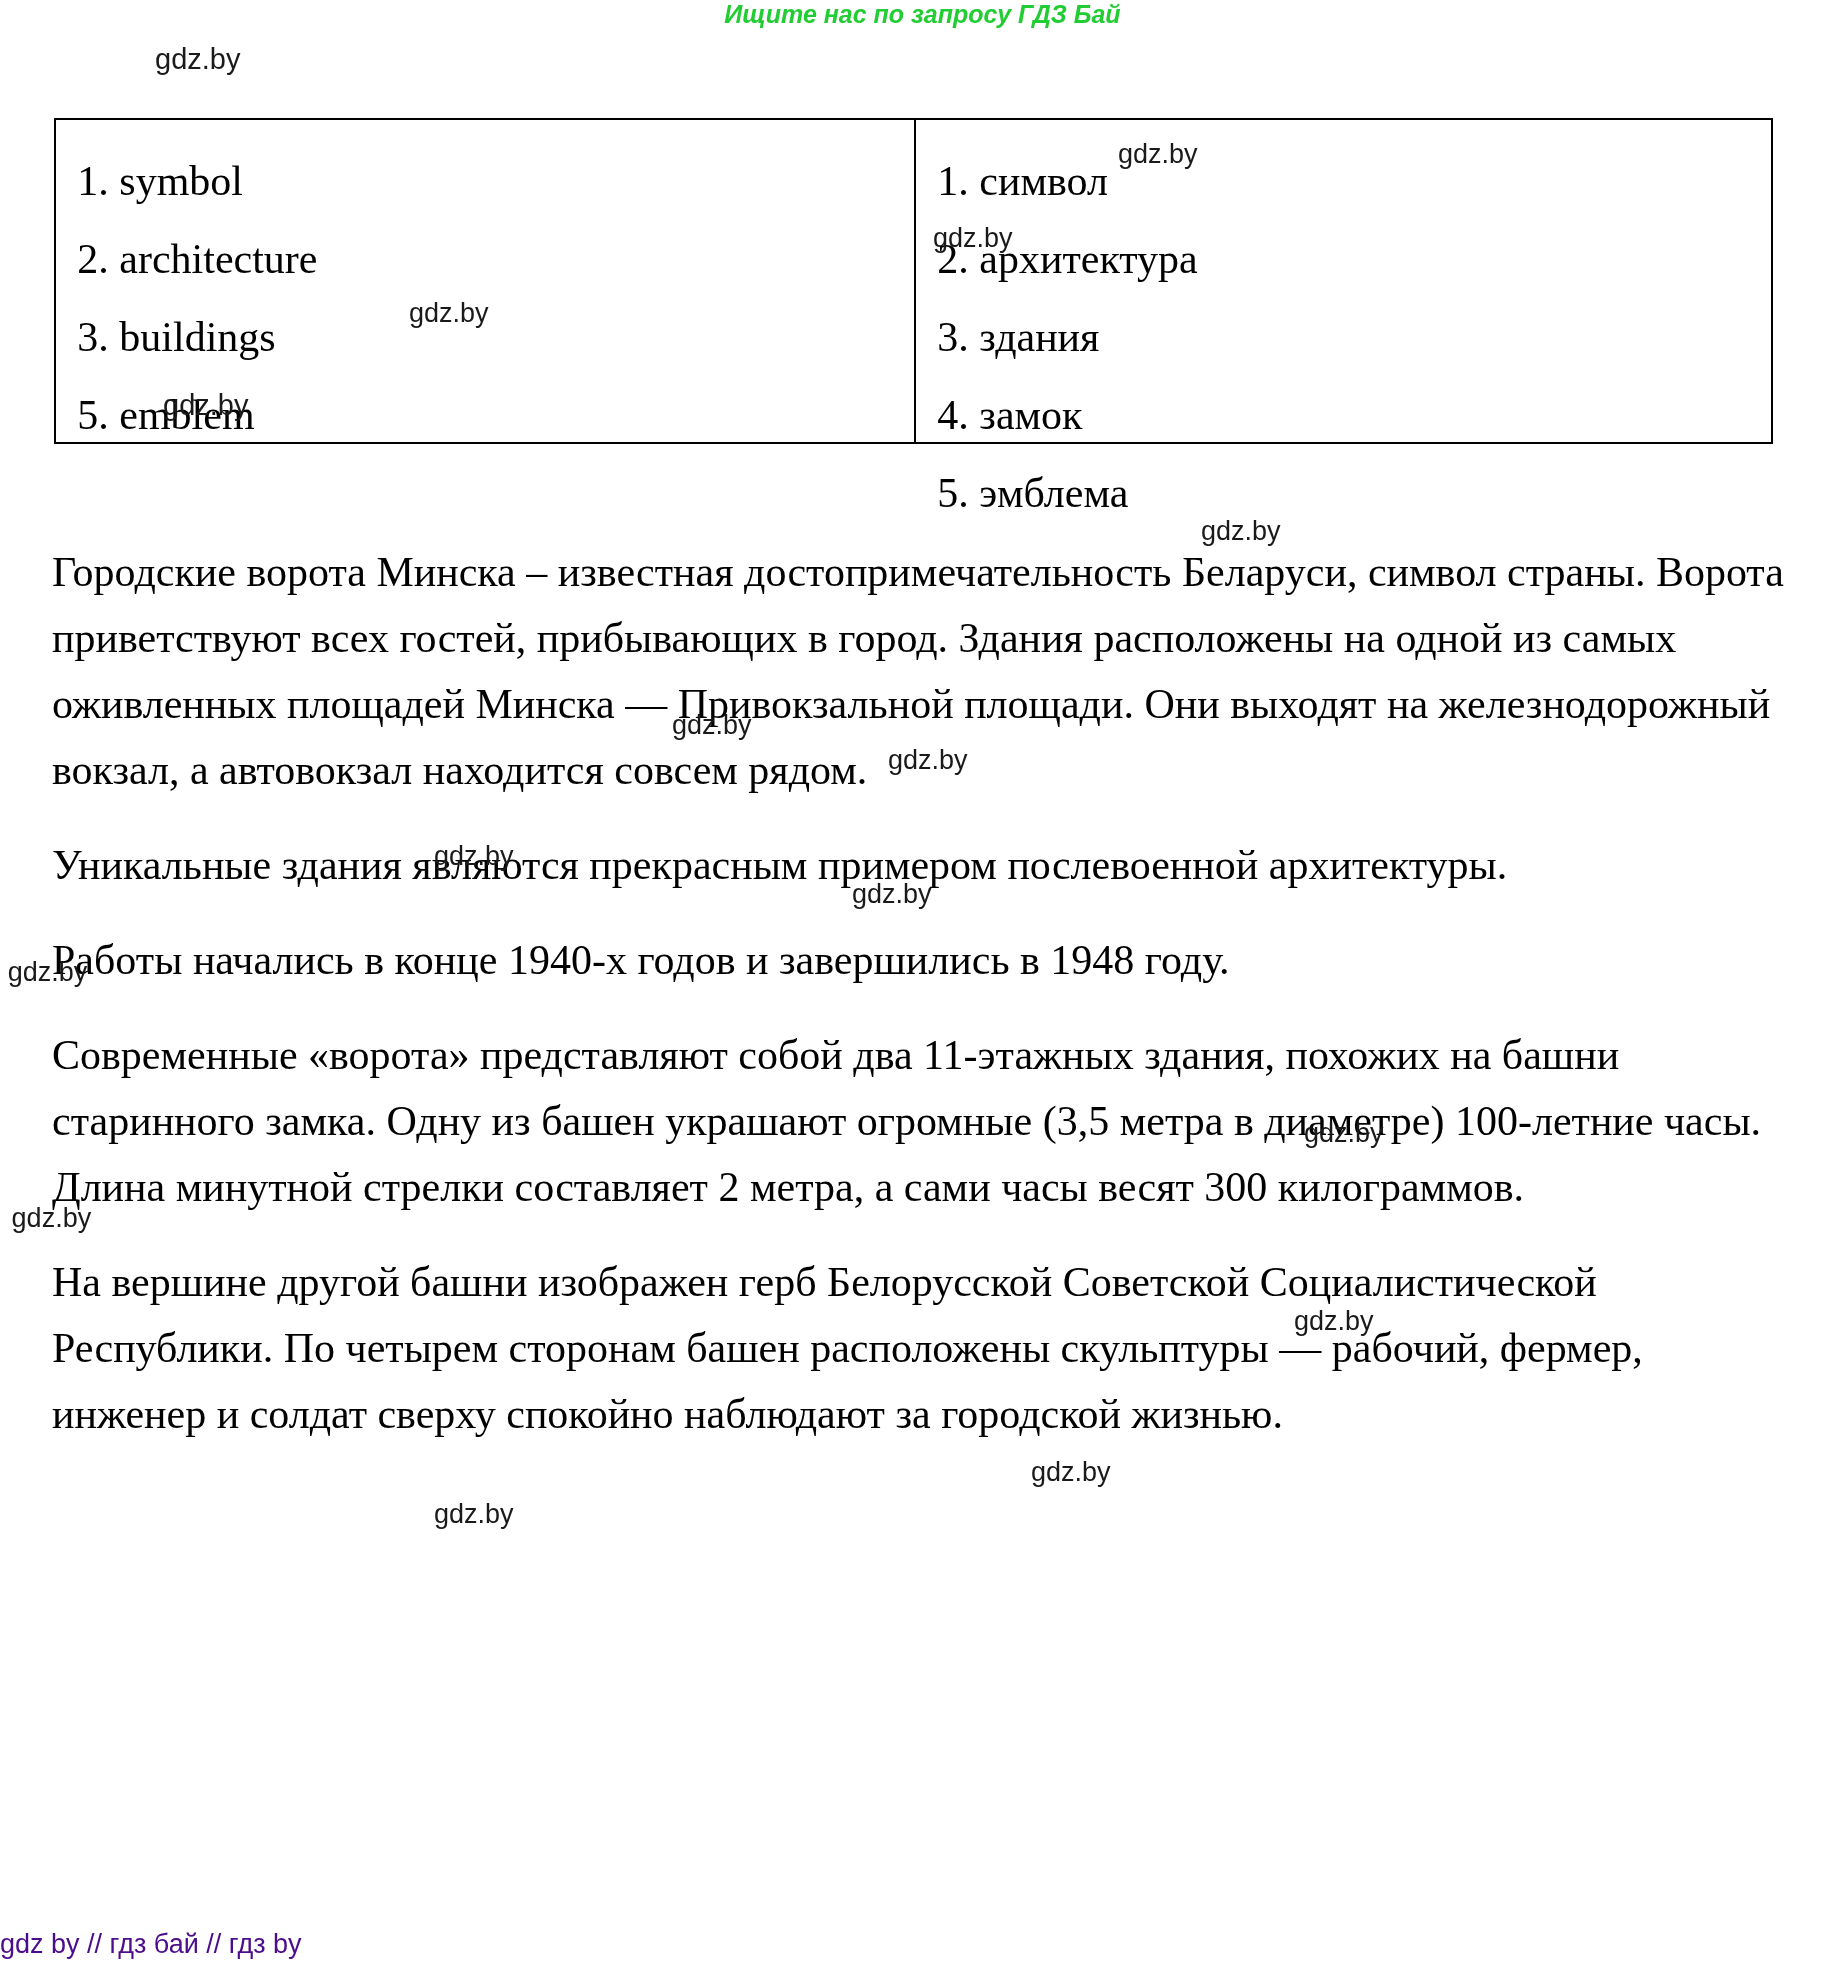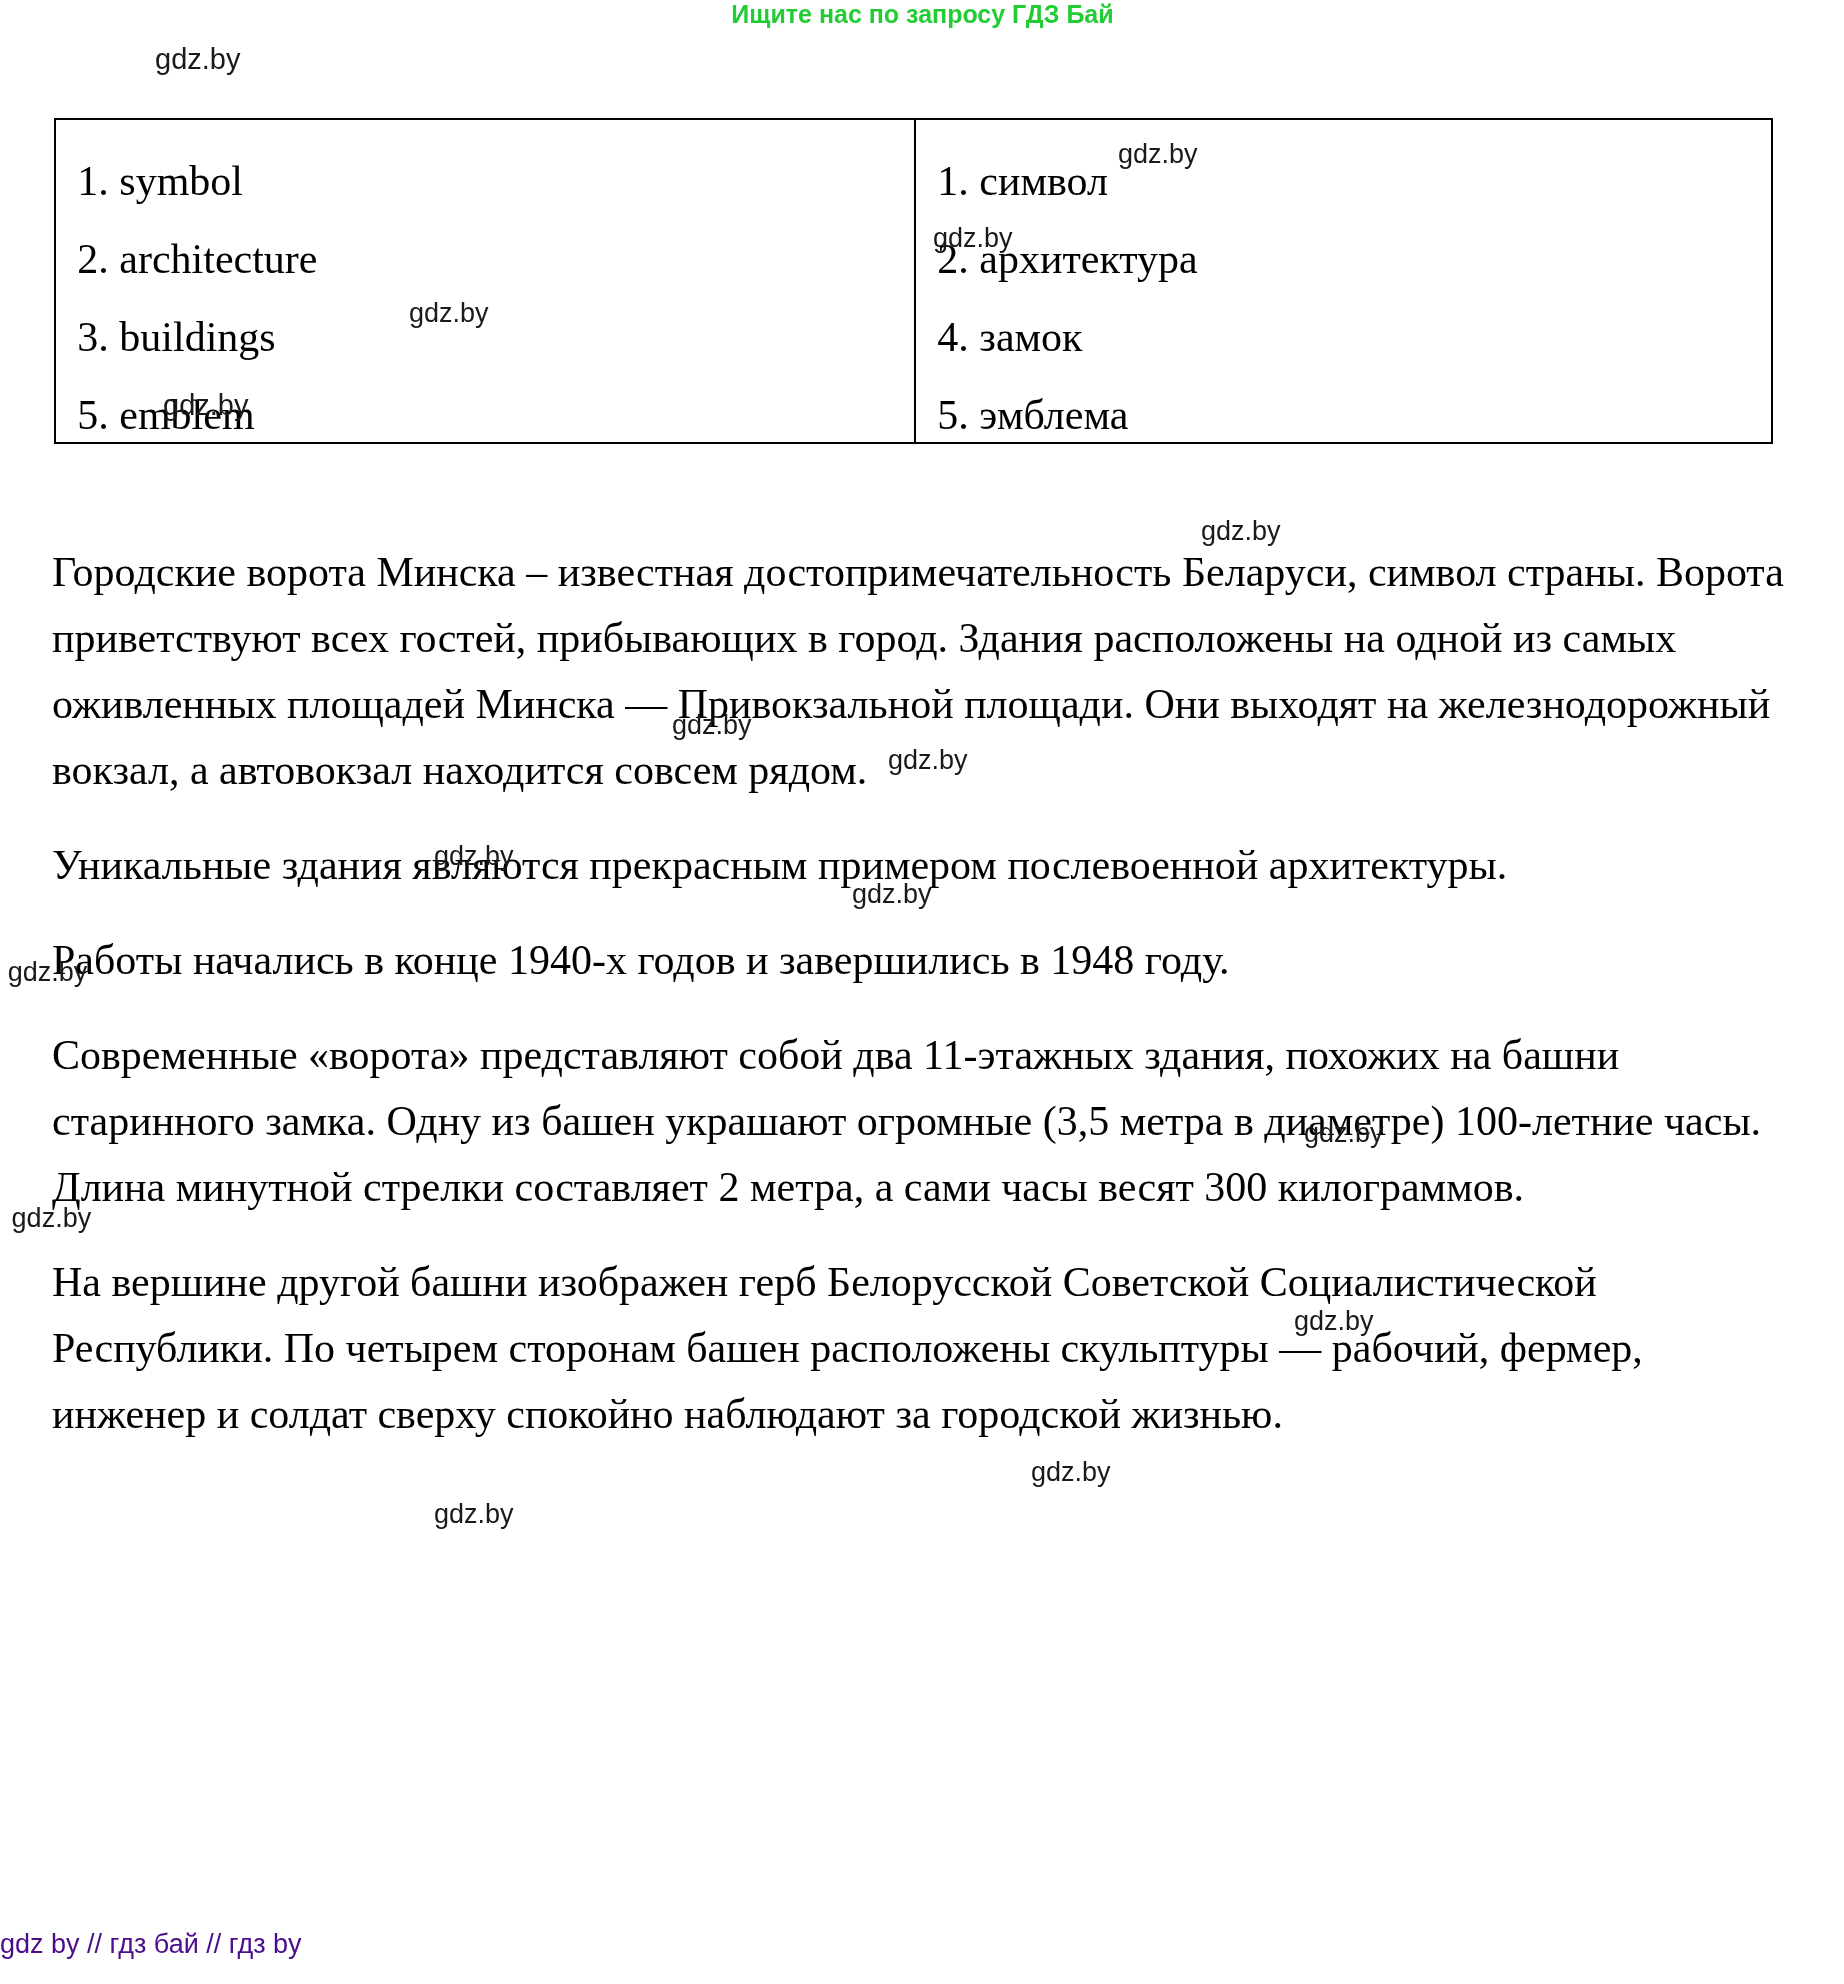--- a/index.html
+++ b/index.html
@@ -27,20 +27,21 @@
     top: 0px;
     left: 0;
     width: 1845px;
     text-align: center;
     font-family: "Liberation Sans", "DejaVu Sans", sans-serif;
     font-size: 25px;
     font-weight: bold;
     color: #22cc33;
     letter-spacing: 0px;
     white-space: nowrap;
+    font-style: italic;
   }
 
   
   .wm {
     position: absolute;
     font-family: "Liberation Sans", "DejaVu Sans", sans-serif;
     color: #1a1a1a;
     white-space: nowrap;
     font-weight: 400;
     margin-top: 8px;
@@ -116,20 +117,21 @@
   <div class="vocab-table">
     <div class="vocab-col left">
       <div class="vocab-item">1. symbol</div>
       <div class="vocab-item">2. architecture</div>
       <div class="vocab-item">3. buildings</div>
       <div class="vocab-item">5. emblem</div>
     </div>
     <div class="vocab-col right">
       <div class="vocab-item">1. символ</div>
       <div class="vocab-item">2. архитектура</div>
+      <div class="vocab-item">3. здания</div>
       <div class="vocab-item">4. замок</div>
       <div class="vocab-item">5. эмблема</div>
     </div>
   </div>
 
   <div class="body-text">
     <p class="para">Городские ворота Минска – известная достопримечательность Беларуси, символ страны. Ворота приветствуют всех гостей, прибывающих в город. Здания расположены на одной из самых оживленных площадей Минска — Привокзальной площади. Они выходят на железнодорожный вокзал, а автовокзал находится совсем рядом.</p>
     <p class="para">Уникальные здания являются прекрасным примером послевоенной архитектуры.</p>
     <p class="para">Работы начались в конце 1940-х годов и завершились в 1948 году.</p>
     <p class="para">Современные «ворота» представляют собой два 11-этажных здания, похожих на башни старинного замка. Одну из башен украшают огромные (3,5 метра в диаметре) 100-летние часы. Длина минутной стрелки составляет 2 метра, а сами часы весят 300 килограммов.</p>

